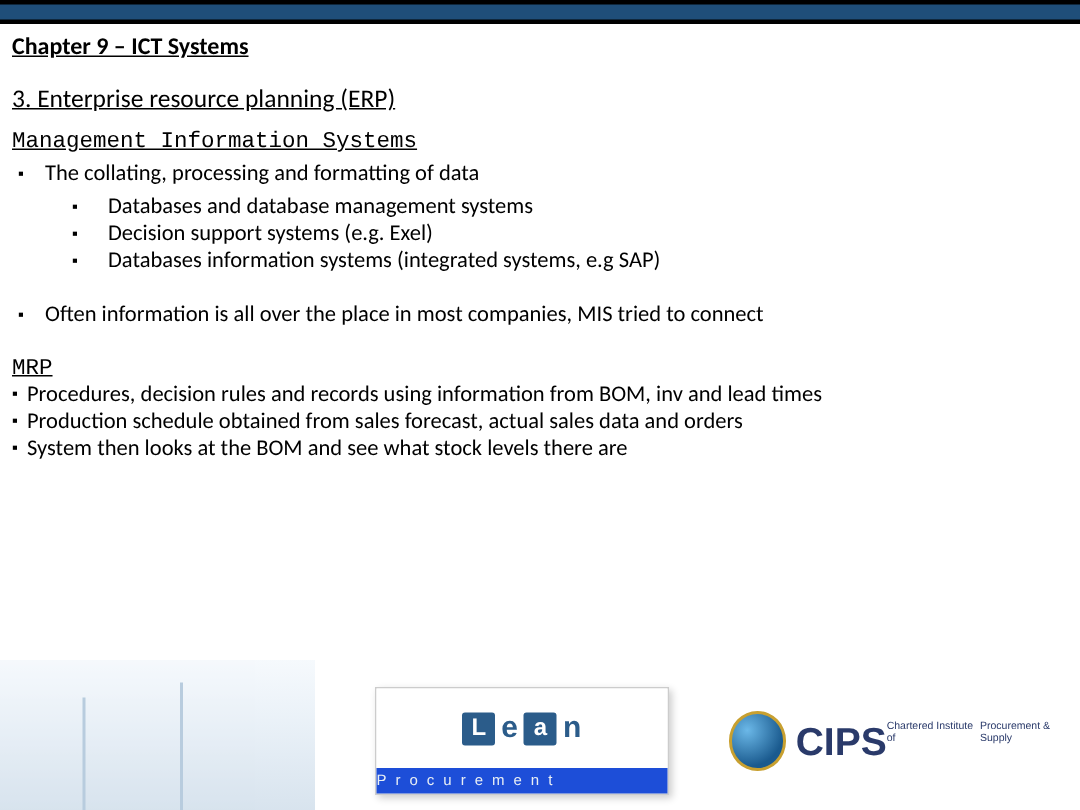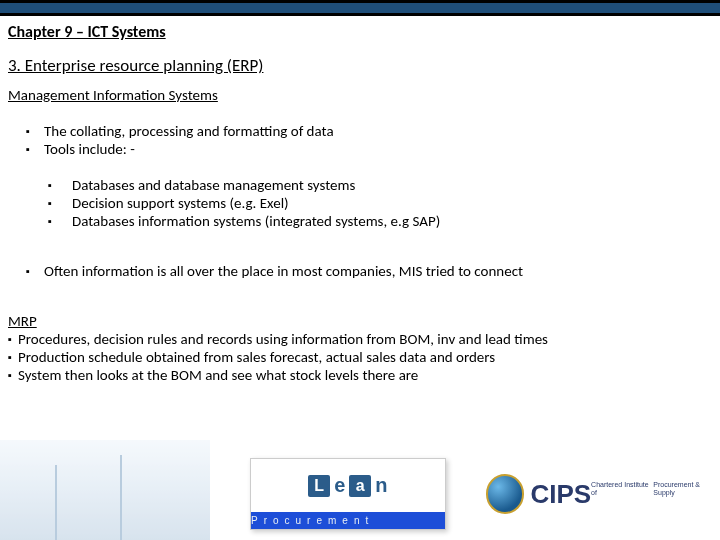--- a/index.html
+++ b/index.html
@@ -30,24 +30,25 @@
   }
   .section-title {
     font-size: 17px;
     text-decoration: underline;
     margin: 0 0 10px 0;
   }
   .subheading {
     font-size: 15px;
     text-decoration: underline;
     margin: 0;
+    font-family: Liberation Mono, monospace;
   }
   ul.bullets {
     list-style: none;
-    margin: 18px;
+    margin: 4px;
     padding: 0;
     font-size: 15px;
   }
   ul.bullets > li::before {
     content: "\25AA";
     font-size: 11px;
     display: inline-block;
     width: 18px;
     vertical-align: 1px;
   }
@@ -195,21 +196,20 @@
 
 <div class="content">
 
   <div class="chapter-title">Chapter 9 – ICT Systems</div>
 
   <div class="section-title">3. Enterprise resource planning (ERP)</div>
 
   <div class="subheading">Management Information Systems</div>
   <ul class="bullets">
     <li>The collating, processing and formatting of data</li>
-    <li>Tools include: -</li>
   </ul>
   <ul class="sub">
     <li>Databases and database management systems</li>
     <li>Decision support systems (e.g. Exel)</li>
     <li>Databases information systems (integrated systems, e.g SAP)</li>
   </ul>
 
   <div class="spacer"></div>
   <ul class="bullets">
     <li>Often information is all over the place in most companies, MIS tried to connect</li>

